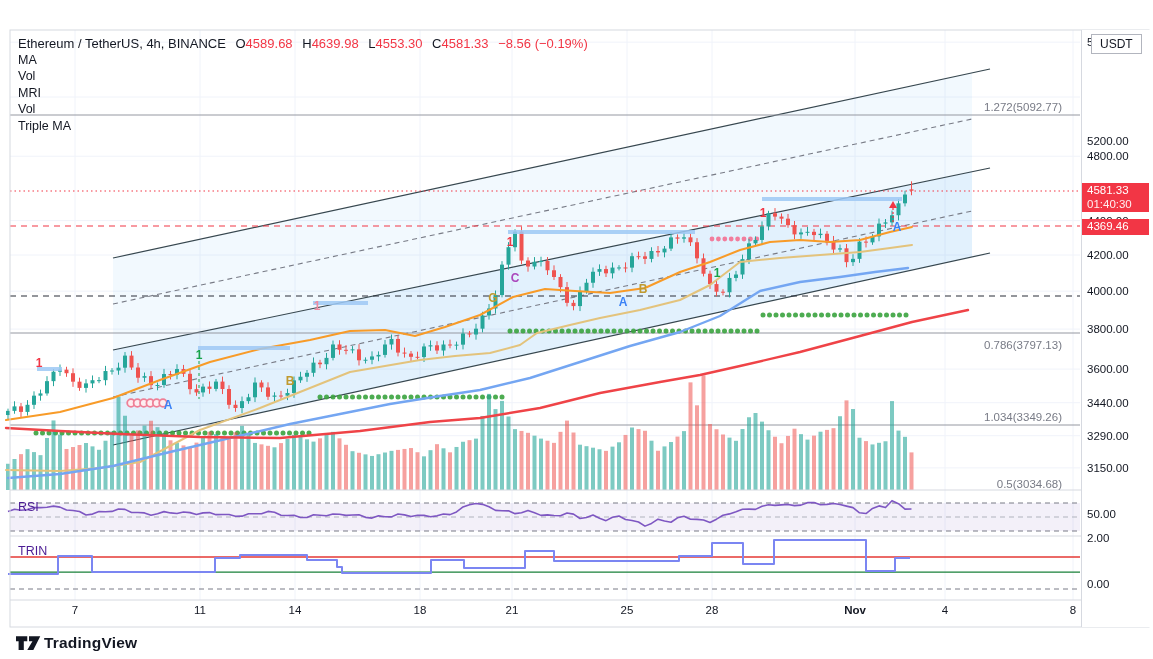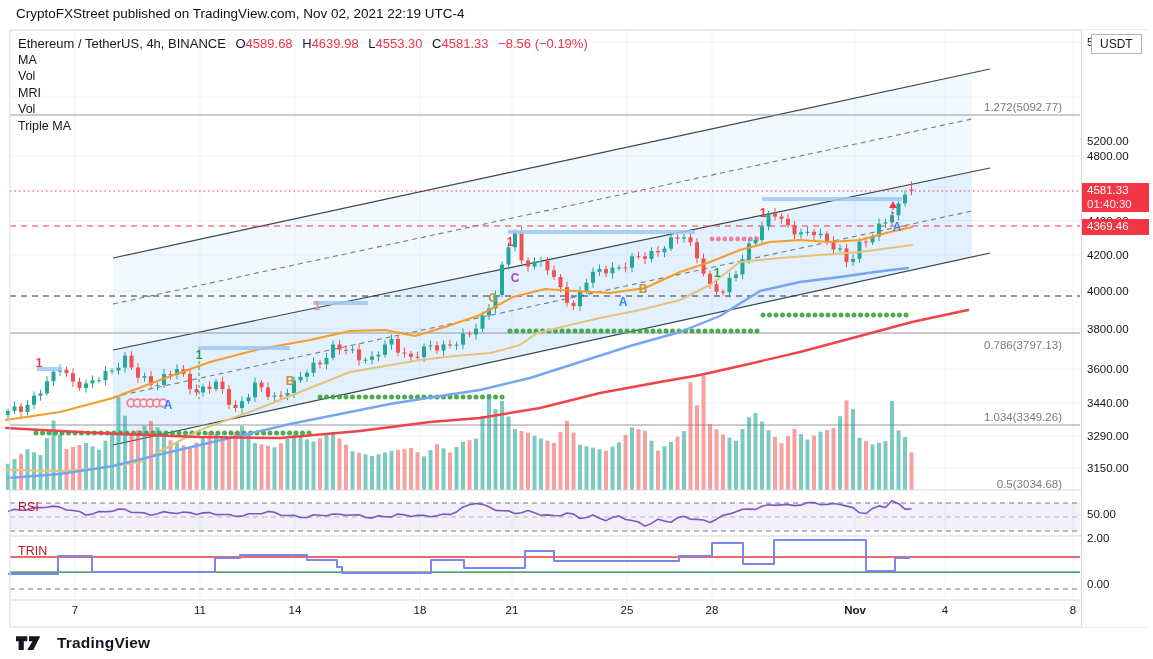--- a/index.html
+++ b/index.html
@@ -5,37 +5,36 @@
   html,body{margin:0;padding:0;background:#fff;font-family:"Liberation Sans",sans-serif;}
   #stage{position:relative;width:1153px;height:659px;background:#fff;overflow:hidden;}
   #chart-svg{position:absolute;left:0;top:0;z-index:1;}
   .ov{position:absolute;z-index:5;}
   #top-attribution{left:16px;top:6px;font-size:13.5px;color:#111;z-index:6;}
   #legend{left:18px;top:36px;font-size:13px;color:#131722;white-space:nowrap;z-index:6;}
   #legend .red{color:#f23645;}
   #legend .sep{display:inline-block;width:6px;}
   #indicator-list{left:18px;top:52px;font-size:12.5px;color:#131722;z-index:6;}
   #indicator-list div{height:16.4px;line-height:16.4px;}
-  .pane-label{font-size:12.5px;color:#b91c1c;z-index:6;}
+  .pane-label{font-size:12.5px;color:#4c1d95;z-index:6;}
   #price-axis{left:1081px;top:30px;width:69px;height:597px;border-left:1px solid #d6d9e0;background:#fff;z-index:4;}
   .pa-label{position:absolute;left:5px;font-size:11.5px;color:#131722;transform:translateY(-50%);white-space:nowrap;}
   #usdt-btn{position:absolute;left:9px;top:4px;padding:2px 8px;border:1px solid #b2b5be;border-radius:0;background:#fff;font-size:12px;color:#131722;z-index:7;}
   .badge{position:absolute;left:0px;background:#f23645;color:#fff;font-size:11.5px;padding:1px 4px 1px 5px;width:58px;z-index:6;line-height:13.5px;}
   .fib-label{position:absolute;font-size:11.5px;color:#787b86;transform:translateY(-100%);z-index:3;}
   .wave{position:absolute;font-size:12px;font-weight:bold;transform:translate(-50%,-50%);z-index:3;}
   #time-axis{left:10px;top:601px;width:1070px;height:25px;z-index:4;}
   .ta-label{position:absolute;top:3px;font-size:11.5px;color:#131722;transform:translateX(-50%);}
-  #footer{left:16px;top:631px;height:24px;display:flex;align-items:center;gap:15px;z-index:6;}
+  #footer{left:16px;top:631px;height:24px;display:flex;align-items:center;gap:2px;z-index:6;}
   #footer .brand{font-size:15.5px;font-weight:600;color:#131722;letter-spacing:.2px;}
 </style>
 </head>
 <body>
 
 <div id="stage">
-  <div id="top-attribution" class="ov">CryptoFXStreet published on TradingView.com, Nov 02, 2021 22:19 UTC-4</div>
 
   <svg id="chart-svg" width="1153" height="659" viewBox="0 0 1153 659">
       <line x1="75" y1="30" x2="75" y2="600" stroke="#f0f3fa" stroke-width="1"></line>
       <line x1="200" y1="30" x2="200" y2="600" stroke="#f0f3fa" stroke-width="1"></line>
       <line x1="295" y1="30" x2="295" y2="600" stroke="#f0f3fa" stroke-width="1"></line>
       <line x1="420" y1="30" x2="420" y2="600" stroke="#f0f3fa" stroke-width="1"></line>
       <line x1="512" y1="30" x2="512" y2="600" stroke="#f0f3fa" stroke-width="1"></line>
       <line x1="627" y1="30" x2="627" y2="600" stroke="#f0f3fa" stroke-width="1"></line>
       <line x1="712" y1="30" x2="712" y2="600" stroke="#f0f3fa" stroke-width="1"></line>
       <line x1="855" y1="30" x2="855" y2="600" stroke="#f0f3fa" stroke-width="1"></line>

